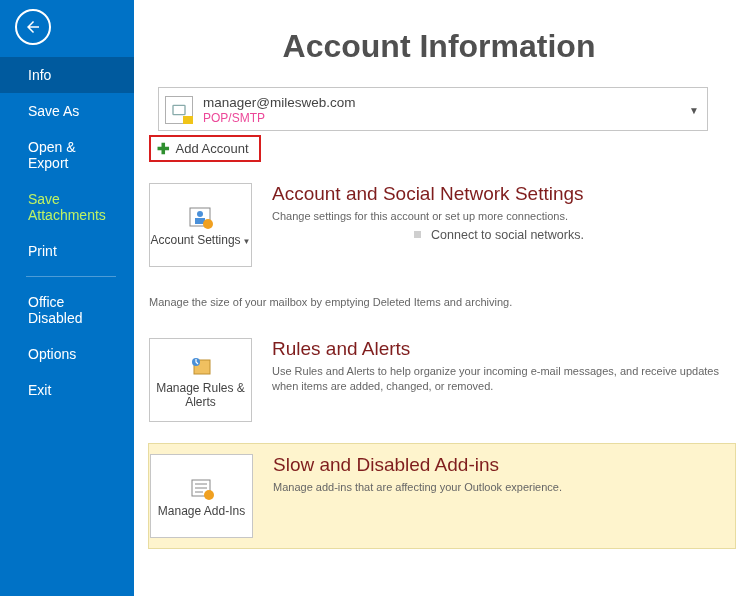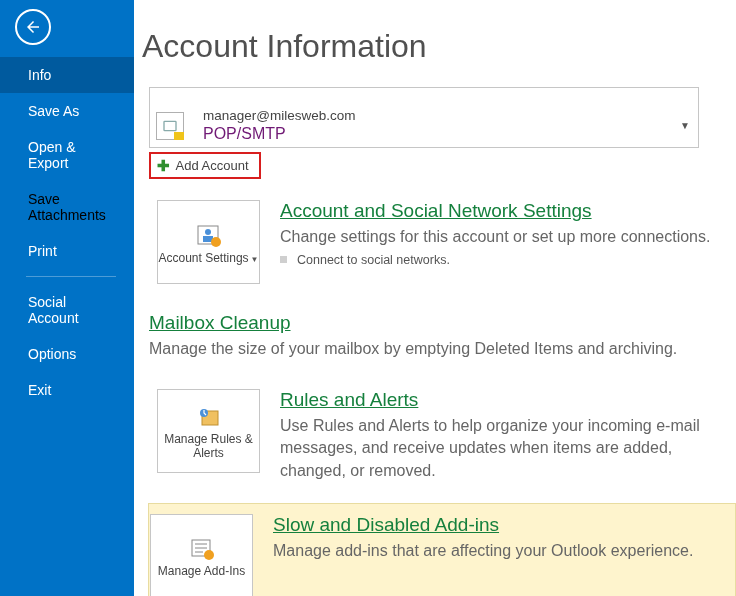--- a/index.html
+++ b/index.html
@@ -33,50 +33,50 @@
     .back-btn svg { fill: #fff; }
     .side-item {
       padding: 10px 15px 10px 28px;
       font-size: 14px;
       cursor: pointer;
     }
     .side-item.active {
       background: #005a9e;
     }
     .side-item.disabled {
-      color: #000000;
+      color: #bef264;
       cursor: default;
     }
     .side-divider {
       height: 1px;
       background: rgba(255,255,255,0.3);
       margin: 7px 18px 7px 26px;
     }
     .main {
       flex: 1;
       padding: 28px 0 0 0;
       overflow: hidden;
     }
     .title {
       font-size: 32px;
-      font-weight: 400;
+      font-weight: 700;
       color: #505050;
       margin-left: 8px;
       margin-bottom: 22px;
+      text-align: center;
     }
     .account-select {
-      margin-left: 15px;
+      margin-left: 24px;
       border: 1px solid #c6c6c6;
       display: flex;
       align-items: center;
-      padding: 20px 8px 4px 6px;
+      padding: 7px 8px 4px 6px;
       width: 550px;
       cursor: pointer;
       position: relative;
-      gap: 9px;
     }
     .acct-icon {
       width: 28px;
       height: 28px;
       border: 1px solid #b0b0b0;
       margin-right: 10px;
       display: flex;
       align-items: center;
       justify-content: center;
       font-size: 12px;
@@ -85,21 +85,21 @@
     }
     .acct-icon::after {
       content: "";
       position: absolute;
       right: -1px; bottom: -1px;
       width: 10px; height: 8px;
       background: #f0c419;
     }
     .acct-text { flex: 1; }
     .acct-email { font-size: 13.5px; color: #444; line-height: 1.2; }
-    .acct-proto { font-size: 16px; color: #701a75; line-height: 1.2; }
+    .acct-proto { font-size: 12px; color: #ec4899; line-height: 1.2; }
     .chev { font-size: 10px; color: #555; }
     .add-account {
       margin-left: 15px;
       margin-top: 4px;
       border: 2px solid #d81e1e;
       display: inline-flex;
       align-items: center;
       padding: 4px 10px 4px 6px;
       font-size: 13px;
       color: #444;
@@ -132,57 +132,56 @@
       border: 1px solid #c6c6c6;
       background: #fff;
       display: flex;
       flex-direction: column;
       align-items: center;
       justify-content: center;
       cursor: pointer;
       gap: 3px;
       flex-shrink: 0;
       padding-top: 4px;
-      margin-left: 8px;
     }
     .tile-icon {
       width: 28px;
       height: 24px;
       display: flex;
       align-items: center;
       justify-content: center;
       position: relative;
     }
     .tile-label {
       font-size: 12px;
       color: #444;
       text-align: center;
       line-height: 1.2;
     }
     .tile-drop { font-size: 8px; color: #555; margin-left: 2px; }
     .sec-body { flex: 1; padding-right: 10px; }
     .sec-title {
       font-size: 19px;
       font-weight: 400;
-      color: #15803d;
+      color: #7f1d1d;
       margin-bottom: 4px;
-      text-decoration: underline;
     }
     .sec-desc {
-      font-size: 16px;
+      font-size: 11px;
       color: #666;
       line-height: 1.4;
     }
     .sec-sub {
       font-size: 12.5px;
       color: #555;
       margin-top: 4px;
       display: flex;
       align-items: center;
       gap: 10px;
+      justify-content: center;
     }
     .bullet {
       width: 7px; height: 7px;
       background: #cfcfcf;
       display: inline-block;
     }
   </style>
 </head>
 <body>
 
@@ -191,21 +190,21 @@
     <svg width="18" height="18" viewBox="0 0 24 24">
         <path d="M20 11H7.83l5.59-5.59L12 4l-8 8 8 8 1.41-1.41L7.83 13H20z"></path>
       </svg>
   </div>
   <div class="side-item active">Info</div>
   <div class="side-item">Save As</div>
   <div class="side-item">Open &amp; Export</div>
   <div class="side-item disabled">Save Attachments</div>
   <div class="side-item">Print</div>
   <div class="side-divider"></div>
-  <div class="side-item">Social Account</div>
+  <div class="side-item">Office Disabled</div>
   <div class="side-item">Options</div>
   <div class="side-item">Exit</div>
 </div>
 
 <div class="main">
   <div class="title">Account Information</div>
 
   <div class="account-select">
     <div class="acct-icon">
       <svg width="16" height="16" viewBox="0 0 24 24" fill="#8aa">
@@ -243,21 +242,20 @@
       <div class="sec-sub">
         <span class="bullet"></span>
         <span>Connect to social networks.</span>
       </div>
     </div>
   </div>
 
   
   <div class="section">
     <div class="sec-body">
-      <div class="sec-title">Mailbox Cleanup</div>
       <div class="sec-desc">Manage the size of your mailbox by emptying Deleted Items and archiving.</div>
     </div>
   </div>
 
   
   <div class="section">
     <div class="tile">
       <div class="tile-icon">
         <svg width="26" height="24" viewBox="0 0 26 24">
             <rect x="6" y="6" width="16" height="14" fill="#f0c060" stroke="#c09030"></rect>

